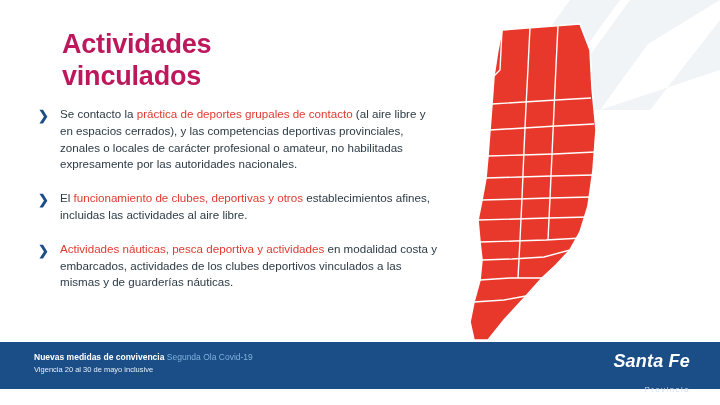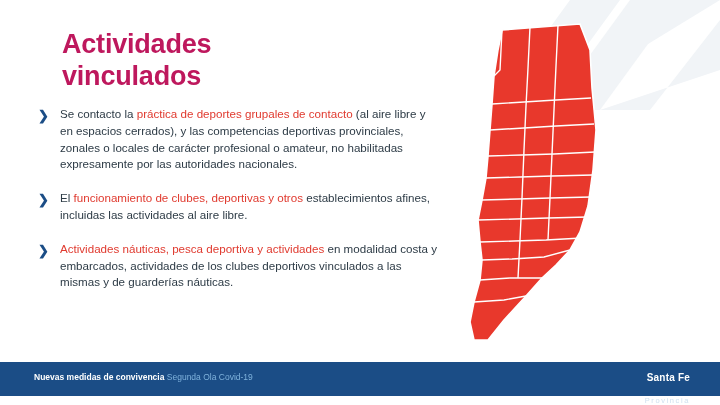--- a/index.html
+++ b/index.html
@@ -76,23 +76,23 @@
     font-size: 11.6px;
     line-height: 1.45;
   }
   .bullet-text b {
     color: #e03a2f;
     font-weight: normal;
   }
   .footer {
     position: absolute;
     left: 0;
-    bottom: 9px;
+    bottom: 16px;
     width: 720px;
-    height: 34px;
+    height: 47px;
     background: #1b4d86;
   }
   .footer-left {
     position: absolute;
     left: 34px;
     top: 9px;
     color: #ffffff;
   }
   .footer-line1 {
     font-size: 8.5px;
@@ -109,24 +109,25 @@
     color: #e6eef6;
   }
   .footer-brand {
     position: absolute;
     right: 30px;
     top: 10px;
     text-align: right;
     color: #ffffff;
   }
   .brand-name {
-    font-size: 10px;
+    font-size: 18px;
     font-weight: bold;
     letter-spacing: 0.2px;
     line-height: 1.1;
+    font-style: italic;
   }
   .brand-sub {
     font-size: 7.5px;
     letter-spacing: 1.6px;
     color: #cfe0ef;
     margin-top: 13px;
   }
 </style>
 </head>
 <body>
@@ -198,20 +199,21 @@
     </div>
 
   </div>
 
   <div class="footer">
     <div class="footer-left">
       <div class="footer-line1">
         <span>Nuevas medidas de convivencia</span>
         <span class="sub">Segunda Ola Covid-19</span>
       </div>
+      <div class="footer-line2">Vigencia 20 al 30 de mayo inclusive</div>
     </div>
     <div class="footer-brand">
       <div class="brand-name">Santa Fe</div>
       <div class="brand-sub">Provincia</div>
     </div>
   </div>
 
 </div>
 
 </body></html>

